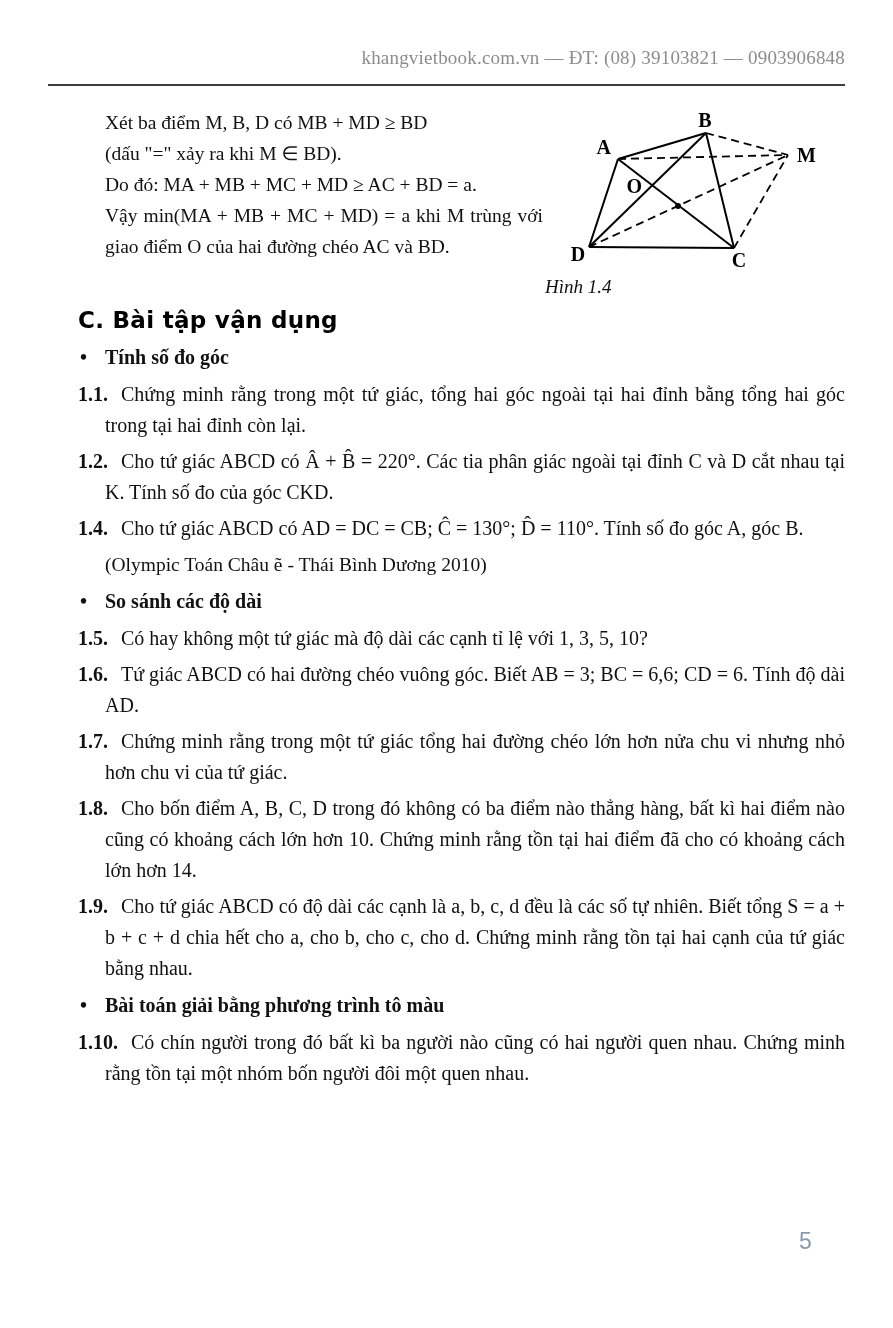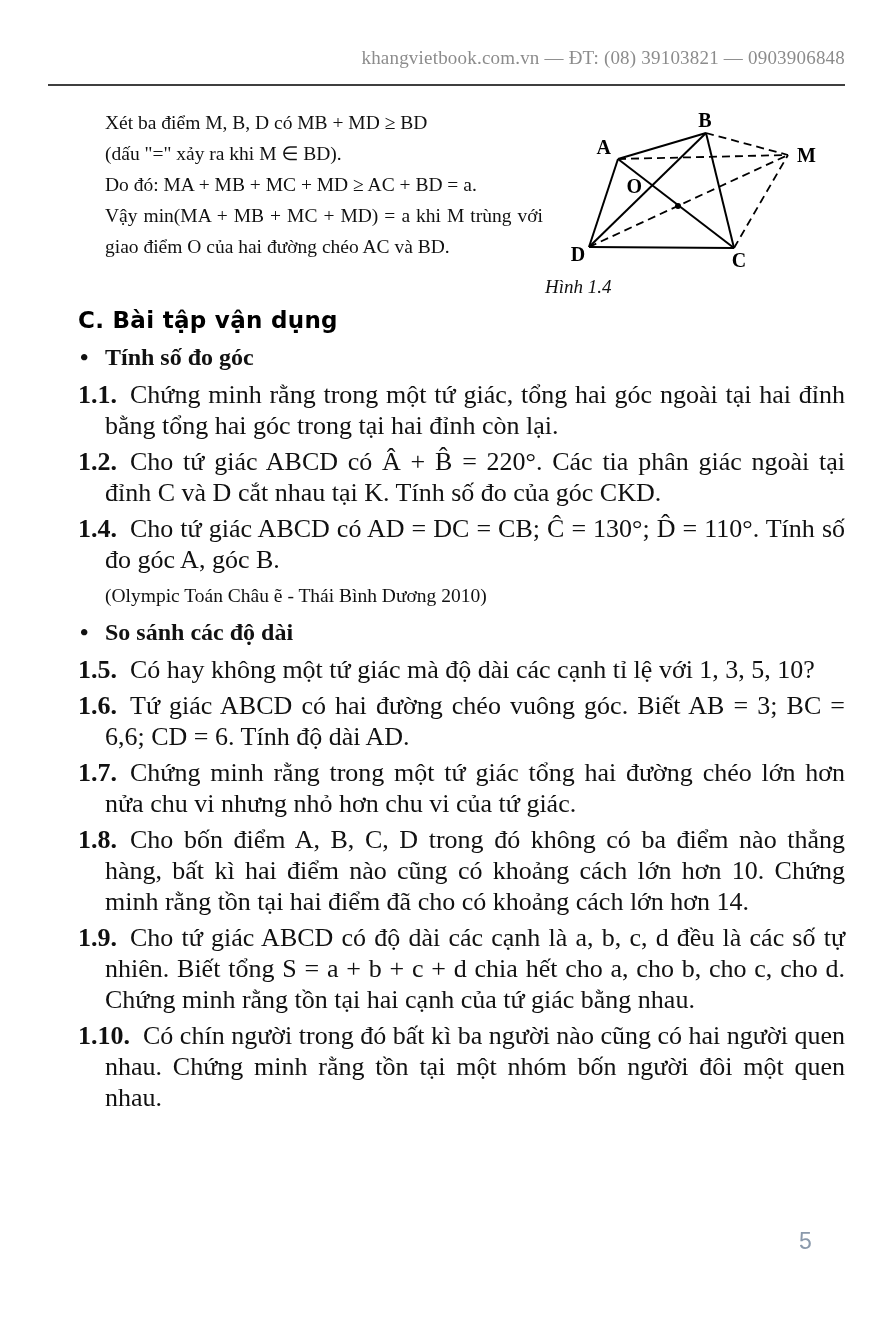--- a/index.html
+++ b/index.html
@@ -54,31 +54,31 @@
     margin: 12px 0 10px 78px;
     font-family: "DejaVu Sans", sans-serif;
     font-size: 23px;
     font-weight: bold;
     letter-spacing: 0.3px;
     color: #000000;
   }
   
   .bullet-line {
     margin: 7px 48px 7px 80px;
-    font-size: 24px;
+    font-size: 20px;
     line-height: 29px;
     font-weight: bold;
   }
   .bullet-line .marker { display: inline-block; width: 25px; font-weight: bold; }
   
   .problem {
     margin: 0 48px 5px 78px;
     padding-left: 27px;
     text-indent: -27px;
-    font-size: 26px;
+    font-size: 20px;
     line-height: 31px;
     text-align: justify;
   }
   .problem .pnum { padding-right: 13px; font-weight: bold; }
   .note-line {
     margin: 0 48px 5px 105px;
     font-size: 19.5px;
     line-height: 31px;
   }
   
@@ -169,20 +169,23 @@
   <p class="problem">
     <span class="pnum">1.7.</span><span>Chứng minh rằng trong một tứ giác tổng hai đường chéo lớn hơn nửa chu vi nhưng nhỏ hơn chu vi của tứ giác.</span>
   </p>
   <p class="problem">
     <span class="pnum">1.8.</span><span>Cho bốn điểm A, B, C, D trong đó không có ba điểm nào thẳng hàng, bất kì hai điểm nào cũng có khoảng cách lớn hơn 10. Chứng minh rằng tồn tại hai điểm đã cho có khoảng cách lớn hơn 14.</span>
   </p>
   <p class="problem">
     <span class="pnum">1.9.</span><span>Cho tứ giác ABCD có độ dài các cạnh là a, b, c, d đều là các số tự nhiên. Biết tổng S = a + b + c + d chia hết cho a, cho b, cho c, cho d. Chứng minh rằng tồn tại hai cạnh của tứ giác bằng nhau.</span>
   </p>
 
+  <div class="bullet-line">
+    <span class="marker">•</span><span>Bài toán giải bằng phương trình tô màu</span>
+  </div>
 
   <p class="problem">
     <span class="pnum">1.10.</span><span>Có chín người trong đó bất kì ba người nào cũng có hai người quen nhau. Chứng minh rằng tồn tại một nhóm bốn người đôi một quen nhau.</span>
   </p>
 
   <div class="page-num">5</div>
 
 </div>
 
 </body></html>

